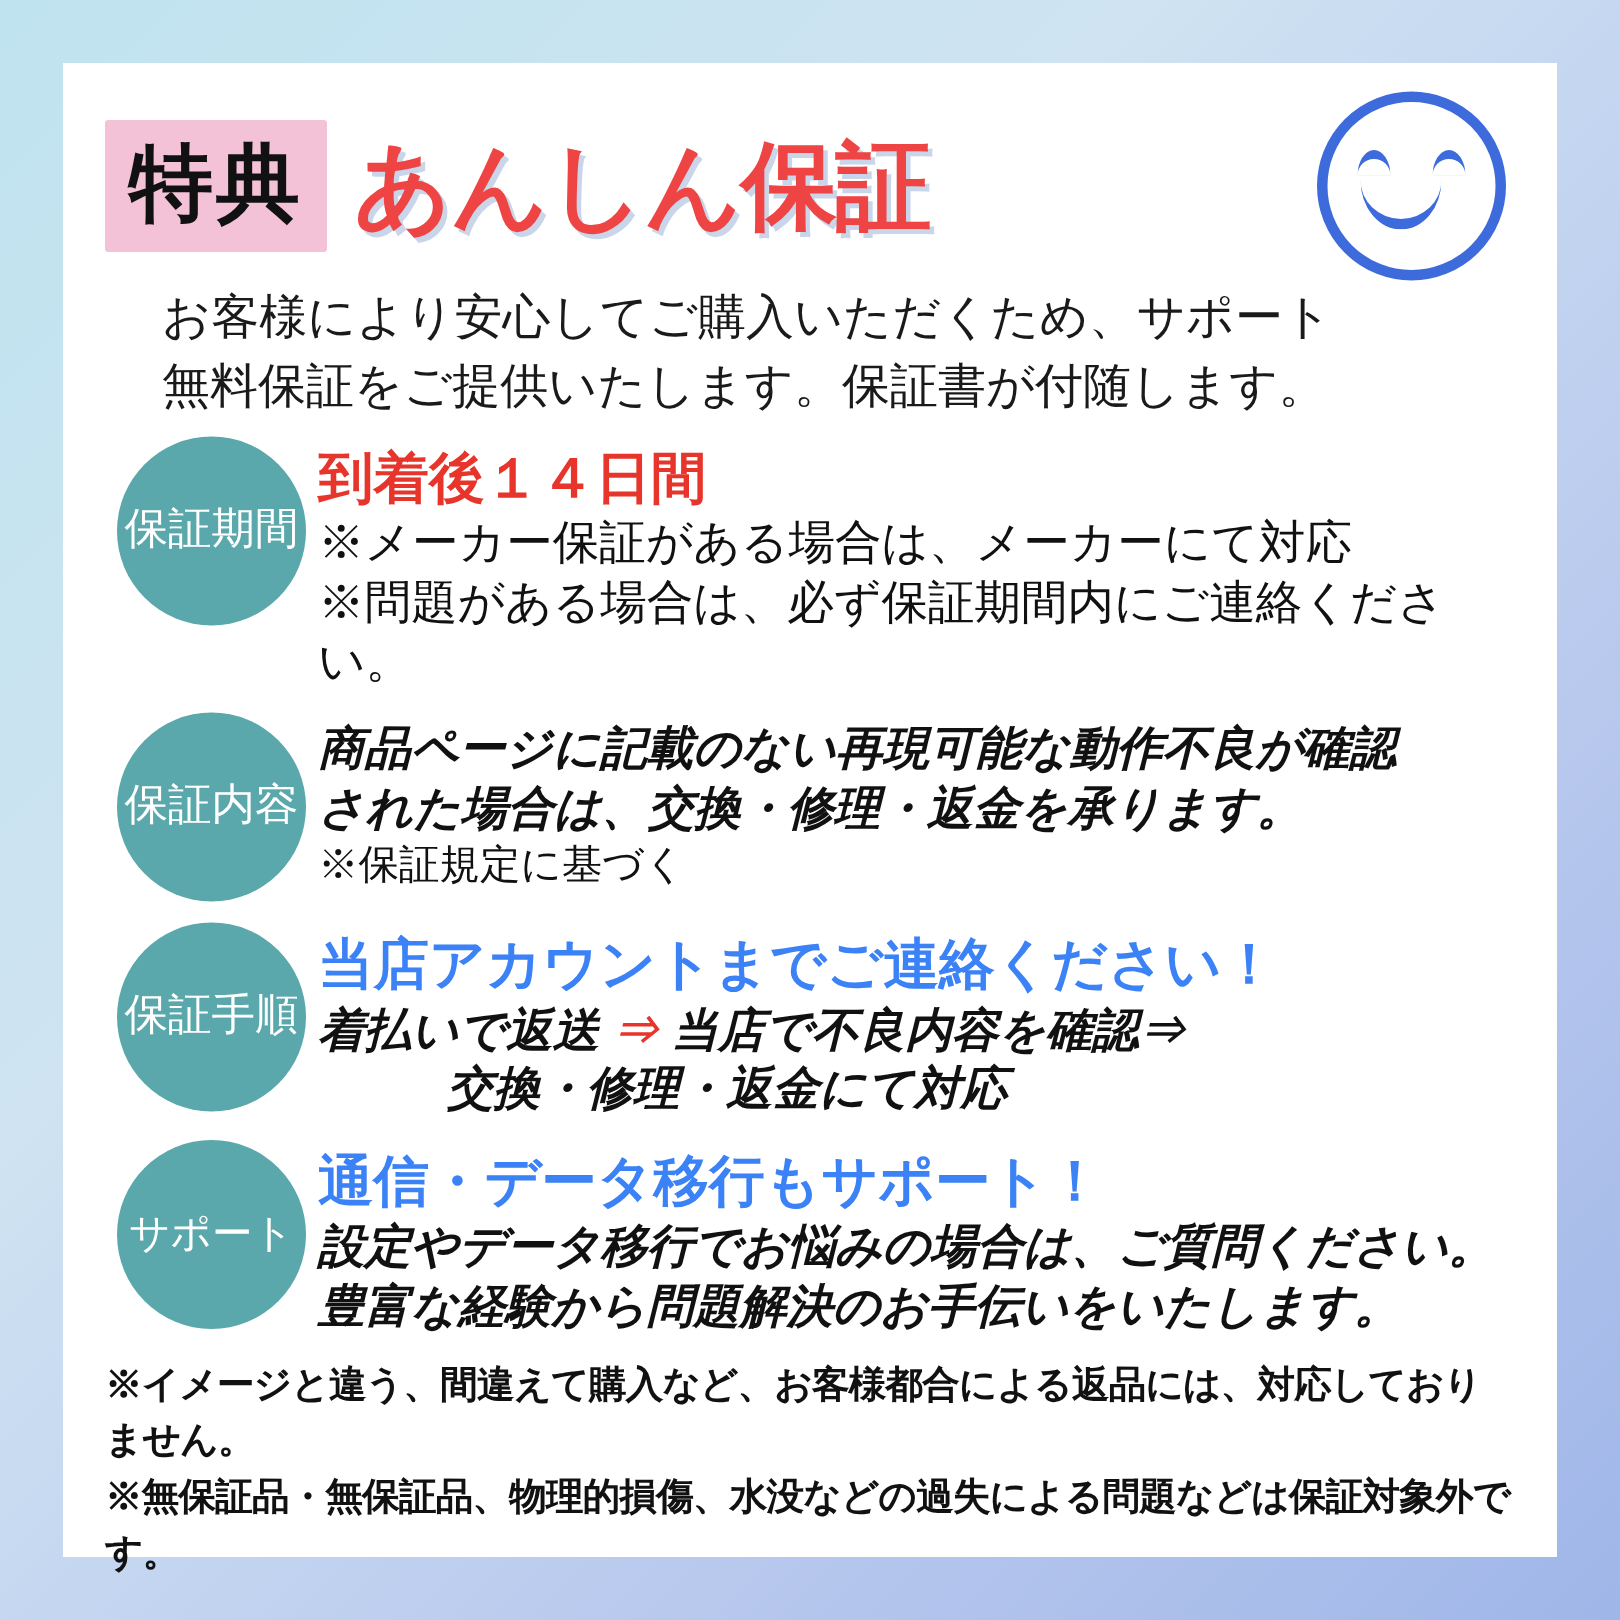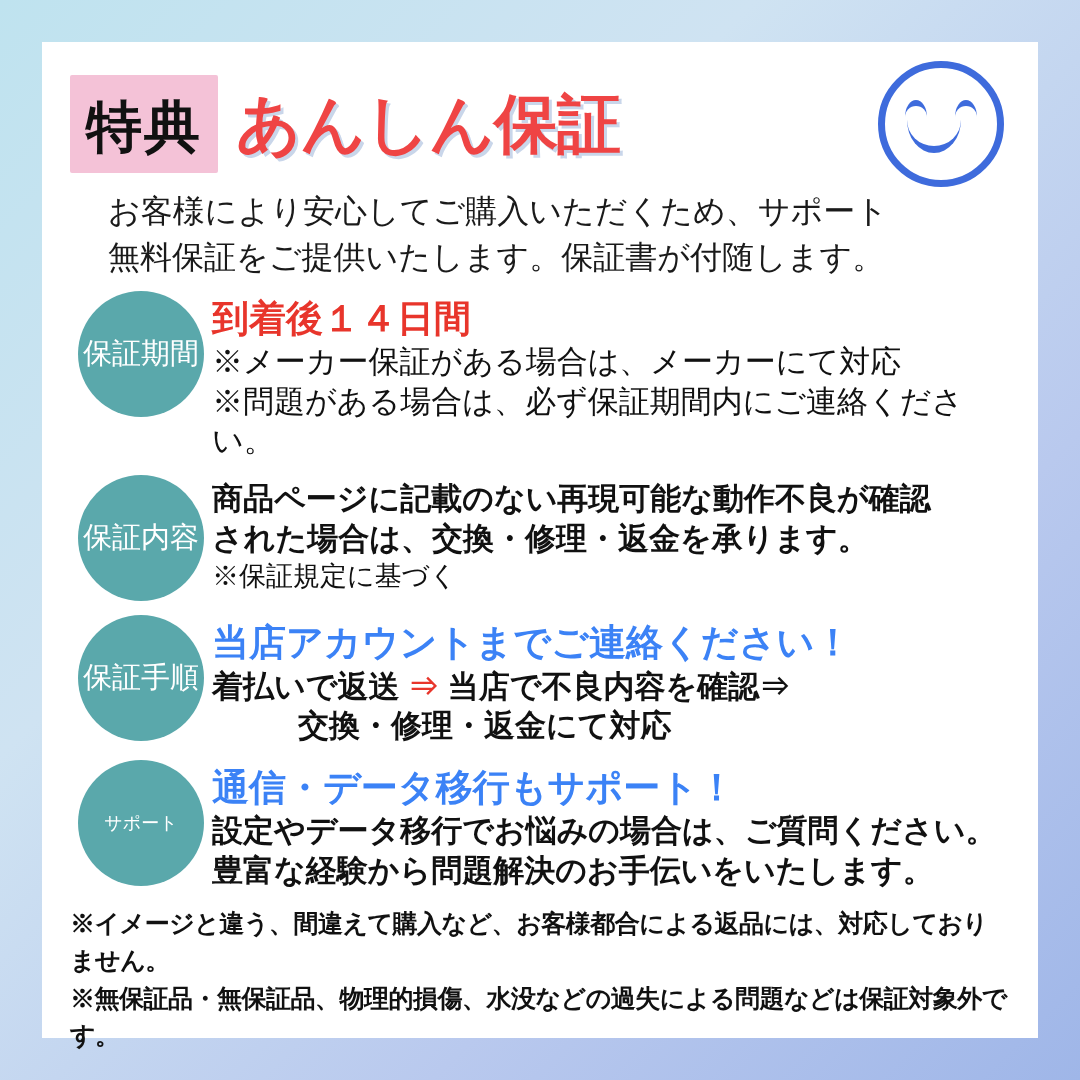--- a/index.html
+++ b/index.html
@@ -31,21 +31,21 @@
     align-items: center;
     gap: 18px;
     height: 120px;
   }
   .badge {
     background: #f4c2d7;
     color: #111111;
     font-weight: bold;
     font-size: 56px;
     letter-spacing: 2px;
-    padding: 24px 16px 18px 16px;
+    padding: 14px 16px 18px 16px;
     line-height: 1;
     border-radius: 2px;
   }
   .title {
     color: #ef4444;
     font-size: 64px;
     font-weight: bold;
     line-height: 1;
     letter-spacing: -1px;
     text-shadow: 3px 3px 0 #c9d6ea;
@@ -108,41 +108,41 @@
     flex-direction: row;
     align-items: center;
     justify-content: center;
     font-size: 29px;
     line-height: 1.15;
     font-weight: normal;
     margin-left: 8px;
     letter-spacing: 0px;
   }
   .chip span { display: block; white-space: nowrap; }
-  .chip.small span { font-size: 18px; }
+  .chip.small span { font-size: 27px; }
   .content {
     margin-left: 8px;
     padding-top: 4px;
     flex: 1;
   }
   .line {
     font-size: 31px;
     line-height: 1.28;
     color: #111111;
   }
   .line.big {
     font-size: 37px;
     font-weight: bold;
   }
   .line.note {
     font-size: 27px;
   }
   .red { color: #e8352b; font-weight: bold; }
   .blue { color: #3b82f6; font-weight: bold; }
-  .bold { font-weight: bold; }
+  .bold { font-weight: bold; font-style: italic; }
   .arrow { color: #e8352b; font-weight: bold; }
   .indent { padding-left: 86px; }
 
   
   .footer {
     margin-top: 8px;
     border-top: 0;
     font-size: 25px;
     line-height: 1.5;
     color: #111111;

